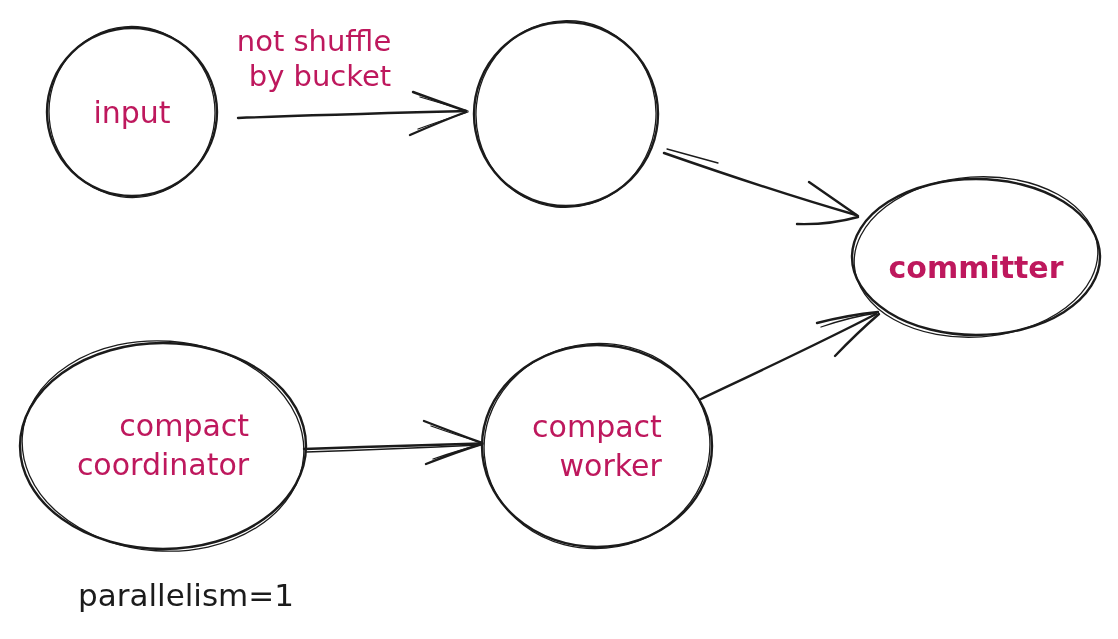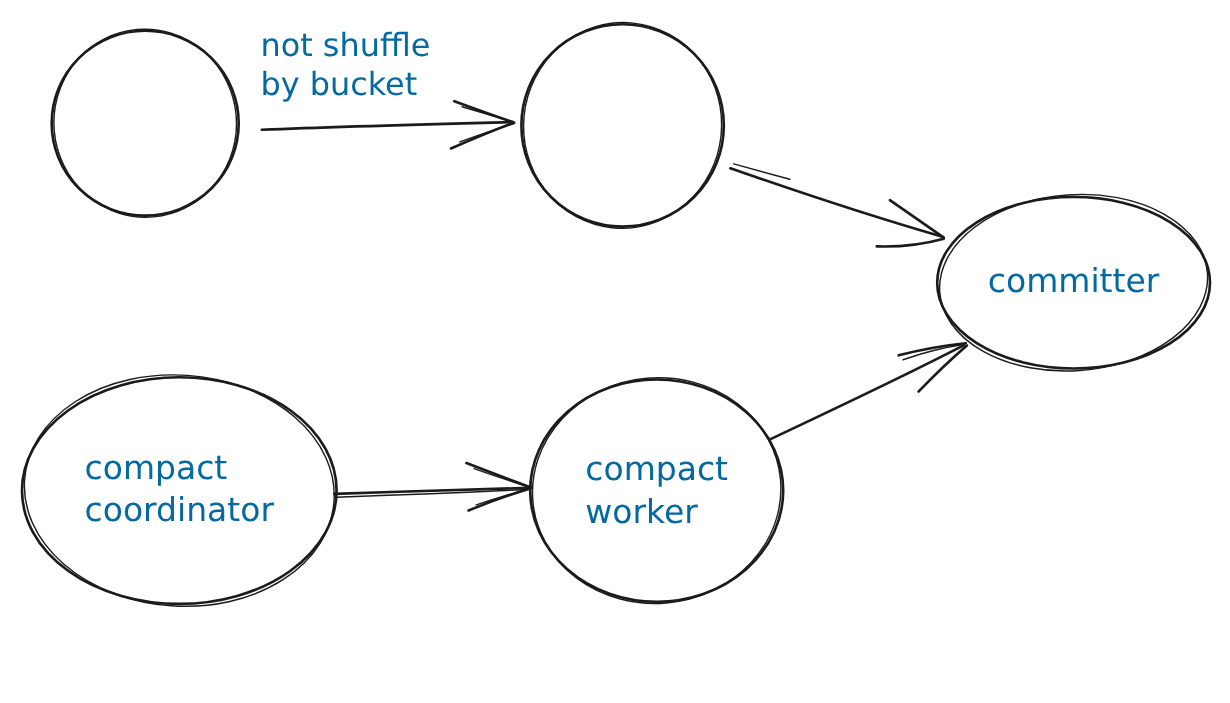--- a/index.html
+++ b/index.html
@@ -25,23 +25,23 @@
     stroke-width: 2.4;
   }
   svg .thin {
     stroke-width: 1.3;
   }
   .label {
     position: absolute;
     transform: translate(-50%, -50%);
     font-size: 30px;
     line-height: 39px;
-    color: #0369a1;
+    color: #be185d;
     white-space: pre-line;
-    text-align: left;
+    text-align: right;
   }
   .edge-label {
     font-size: 29px;
     line-height: 35px;
   }
   .annotation {
     position: absolute;
     left: 78px;
     top: 577px;
     font-size: 31px;
@@ -108,27 +108,29 @@
       <g>
         <path d="M 701 399 C 760 371 820 343 876 314"></path>
         <path d="M 817 323 Q 848 315 878 312"></path>
         <path d="M 835 356 Q 857 333 879 314"></path>
         <path class="thin" d="M 821 327 Q 850 317 877 313"></path>
       </g>
 
     </g>
   </svg>
 
+  <div class="label" style="left:132px; top:112px;">input</div>
 
 
-  <div class="label" style="left:976px; top:256px;">committer</div>
+  <div class="label" style="left:976px; top:267px;font-weight:bold;">committer</div>
 
   <div class="label" style="left:163px; top:445px;">compact
 coordinator</div>
 
   <div class="label" style="left:597px; top:446px;">compact
 worker</div>
 
   <div class="label edge-label" style="left:314px; top:59px;">not shuffle
 by bucket</div>
 
+  <div class="annotation">parallelism=1</div>
 
 </div>
 
 </body></html>

